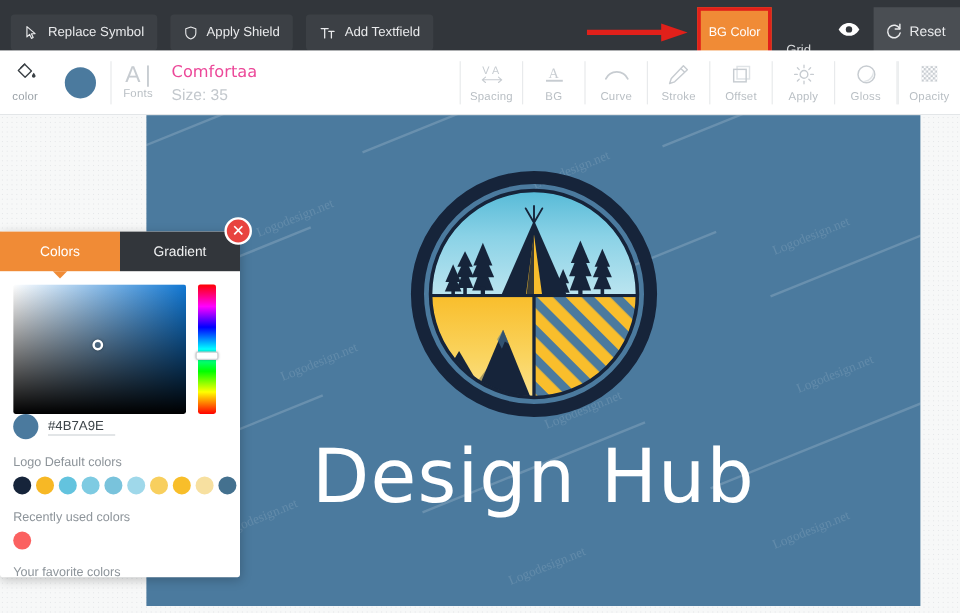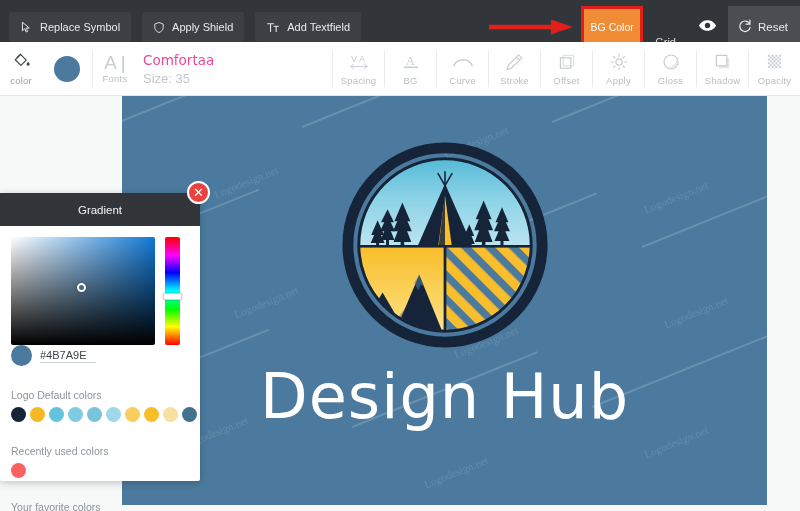--- a/index.html
+++ b/index.html
@@ -188,21 +188,21 @@
     border: none; border-bottom: 1px solid #cfd4d8;
     font-size: 11px; color: #3c4348; outline: none;
     font-family: "Liberation Sans", sans-serif;
     padding: 0 0 1px 0; background: transparent;
   }
   .fav-btn {
     margin-left: auto; display: flex; align-items: center; gap: 4px;
     height: 21px; padding: 0 8px; border-radius: 3px;
     background: #eceef0; color: #5a6167; font-size: 10px; cursor: pointer;
   }
-  .sec-title { font-size: 10.5px; color: #8d949a; margin-top: 23px; }
+  .sec-title { font-size: 10.5px; color: #8d949a; margin-top: 13px; }
   .sw-row { display: flex; gap: 4px; margin-top: 6px; }
   .sw {
     width: 15px; height: 15px; border-radius: 50%; cursor: pointer; flex: none;
   }
 </style>
 </head>
 <body>
 
 <div id="app">
 
@@ -372,29 +372,20 @@
         <span class="ic">
           <svg width="18" height="18" viewBox="0 0 18 18">
             <circle cx="9" cy="9" r="7" fill="none" stroke="#c7ccd1" stroke-width="1.2"></circle>
             <path d="M14.4 5.2 A7 7 0 0 1 5.2 14.4 A8.4 8.4 0 0 0 14.4 5.2 Z" fill="#dfe3e6"></path>
           </svg>
         </span>
         <span class="sb-label">Gloss</span>
       </div>
 
       <div class="sb-sep"></div>
-      <div class="tool">
-        <span class="ic">
-          <svg width="18" height="18" viewBox="0 0 18 18">
-            <rect x="5" y="5" width="10.4" height="10.4" fill="#e6e9eb"></rect>
-            <rect x="2.4" y="2.4" width="10.4" height="10.4" fill="#ffffff" stroke="#c7ccd1" stroke-width="1.2"></rect>
-          </svg>
-        </span>
-        <span class="sb-label">Shadow</span>
-      </div>
 
       <div class="sb-sep"></div>
       <div class="tool">
         <span class="ic">
           <svg width="17" height="17" viewBox="0 0 18 18">
             <defs>
               <pattern id="ck" width="4" height="4" patternUnits="userSpaceOnUse">
                 <rect width="4" height="4" fill="#ffffff"></rect>
                 <rect width="2" height="2" fill="#c7ccd1"></rect>
                 <rect x="2" y="2" width="2" height="2" fill="#c7ccd1"></rect>
@@ -522,20 +513,23 @@
       </div>
 
       <div class="brand-text">Design Hub</div>
     </div>
 
     <div class="picker">
 
       <div class="pk-close">✕</div>
 
       <div class="pk-tabs">
+        <div class="pk-tab active">
+          <span>Colors</span>
+        </div>
         <div class="pk-tab inactive">
           <span>Gradient</span>
         </div>
       </div>
 
       <div class="pk-body">
         <div class="sv-row">
           <div class="sv-area">
             <div class="sv-dot"></div>
           </div>

